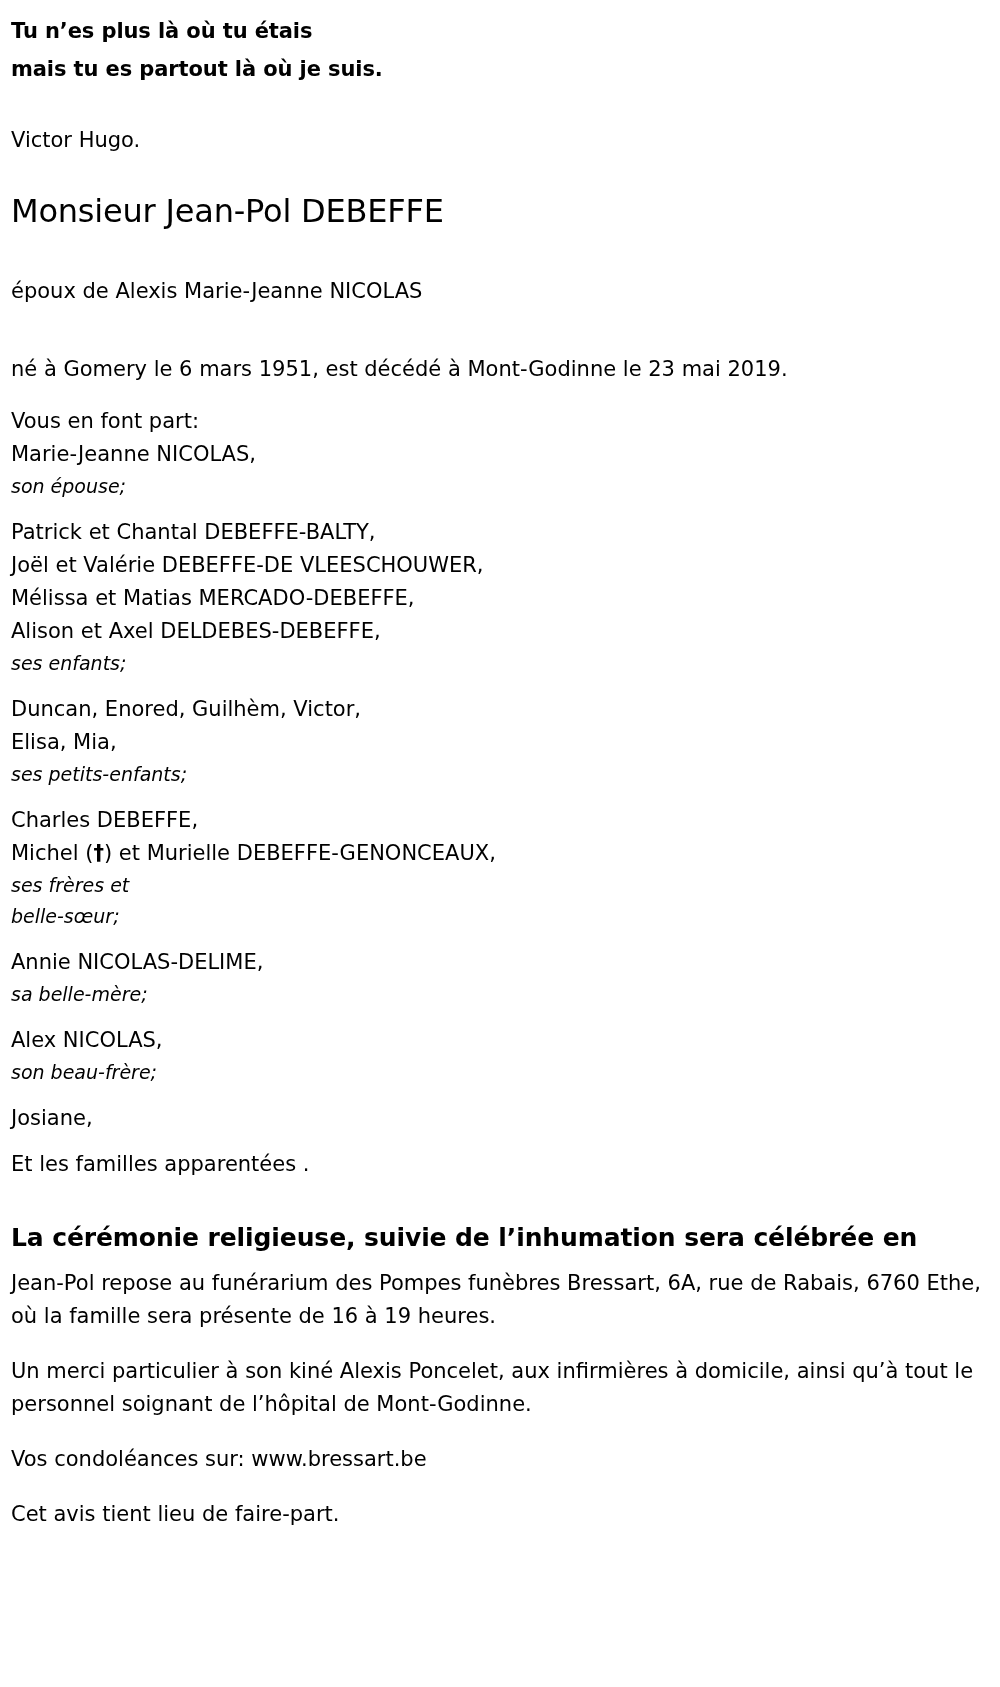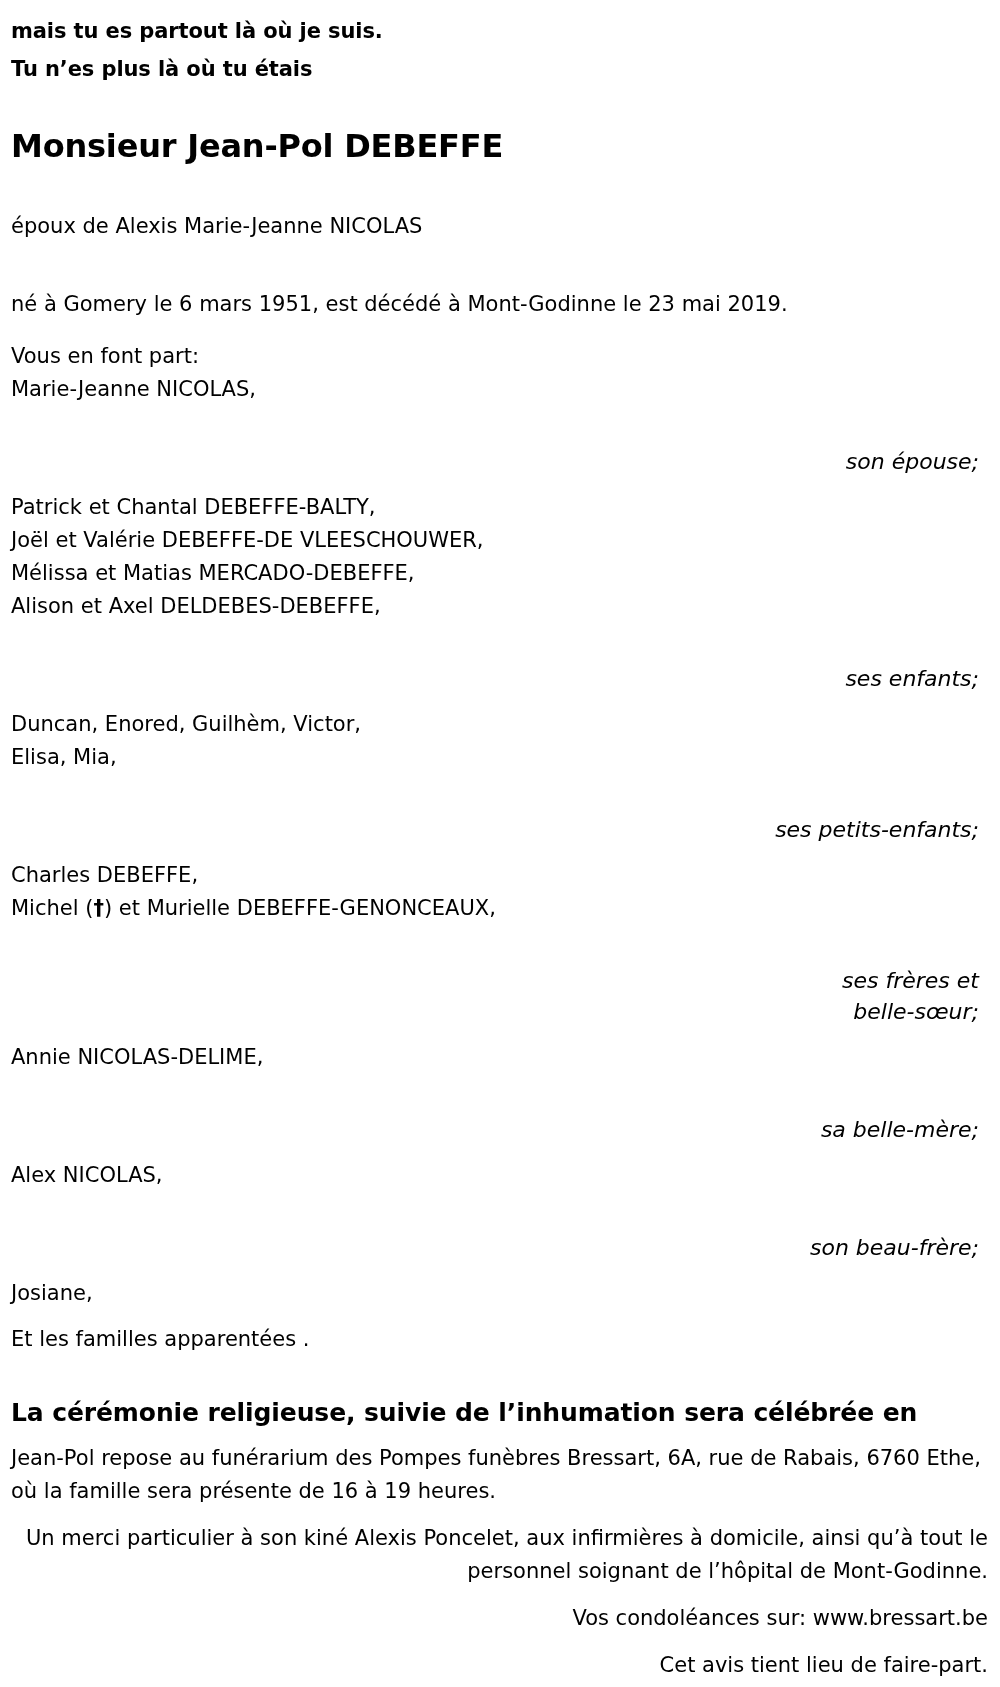--- a/index.html
+++ b/index.html
@@ -30,21 +30,21 @@
     letter-spacing: -0.1px;
   }
   .attribution {
     font-size: 21px;
     line-height: 26px;
     margin-top: 39px;
   }
 
   
   .deceased-name {
-    font-weight: bold;
+    font-weight: normal;
     font-size: 32px;
     line-height: 36px;
     margin-top: 40px;
     letter-spacing: -0.2px;
   }
 
   .spouse-of {
     font-size: 21px;
     line-height: 26px;
     margin-top: 49px;
@@ -67,25 +67,24 @@
   .family-group + .family-group {
     margin-top: 14px;
   }
   .family-name {
     font-size: 21px;
     line-height: 33px;
     white-space: nowrap;
   }
   .relation {
     font-style: italic;
-    font-size: 22px;
+    font-size: 19px;
     line-height: 31px;
-    text-align: right;
+    text-align: left;
     padding-right: 9px;
-    margin-top: 40px;
   }
   .relation-line {
     display: block;
   }
   .dagger {
     font-weight: bold;
   }
 
   .closing-names {
     margin-top: 13px;
@@ -101,33 +100,33 @@
     line-height: 33px;
     margin-top: 41px;
     letter-spacing: -0.1px;
   }
   .para {
     font-size: 21px;
     line-height: 33px;
     margin-top: 13px;
   }
   .para.tight {
-    margin-top: 14px;
-    text-align: right;
+    margin-top: 22px;
   }
 </style>
 </head>
 <body>
 
 <div class="notice">
 
   <div>
+    <div class="quote-line">Tu n’es plus là où tu étais</div>
     <div class="quote-line">mais tu es partout là où je suis.</div>
-    <div class="quote-line">Tu n’es plus là où tu étais</div>
-  </div>
+  </div>
+  <div class="attribution">Victor Hugo.</div>
 
   <div class="deceased-name">Monsieur Jean-Pol DEBEFFE</div>
   <div class="spouse-of">époux de Alexis Marie-Jeanne NICOLAS</div>
   <div class="birth-death">né à Gomery le 6 mars 1951, est décédé à Mont-Godinne le 23 mai 2019.</div>
 
   <div class="announce-intro">Vous en font part:</div>
 
   <div>
 
     <div class="family-group">

